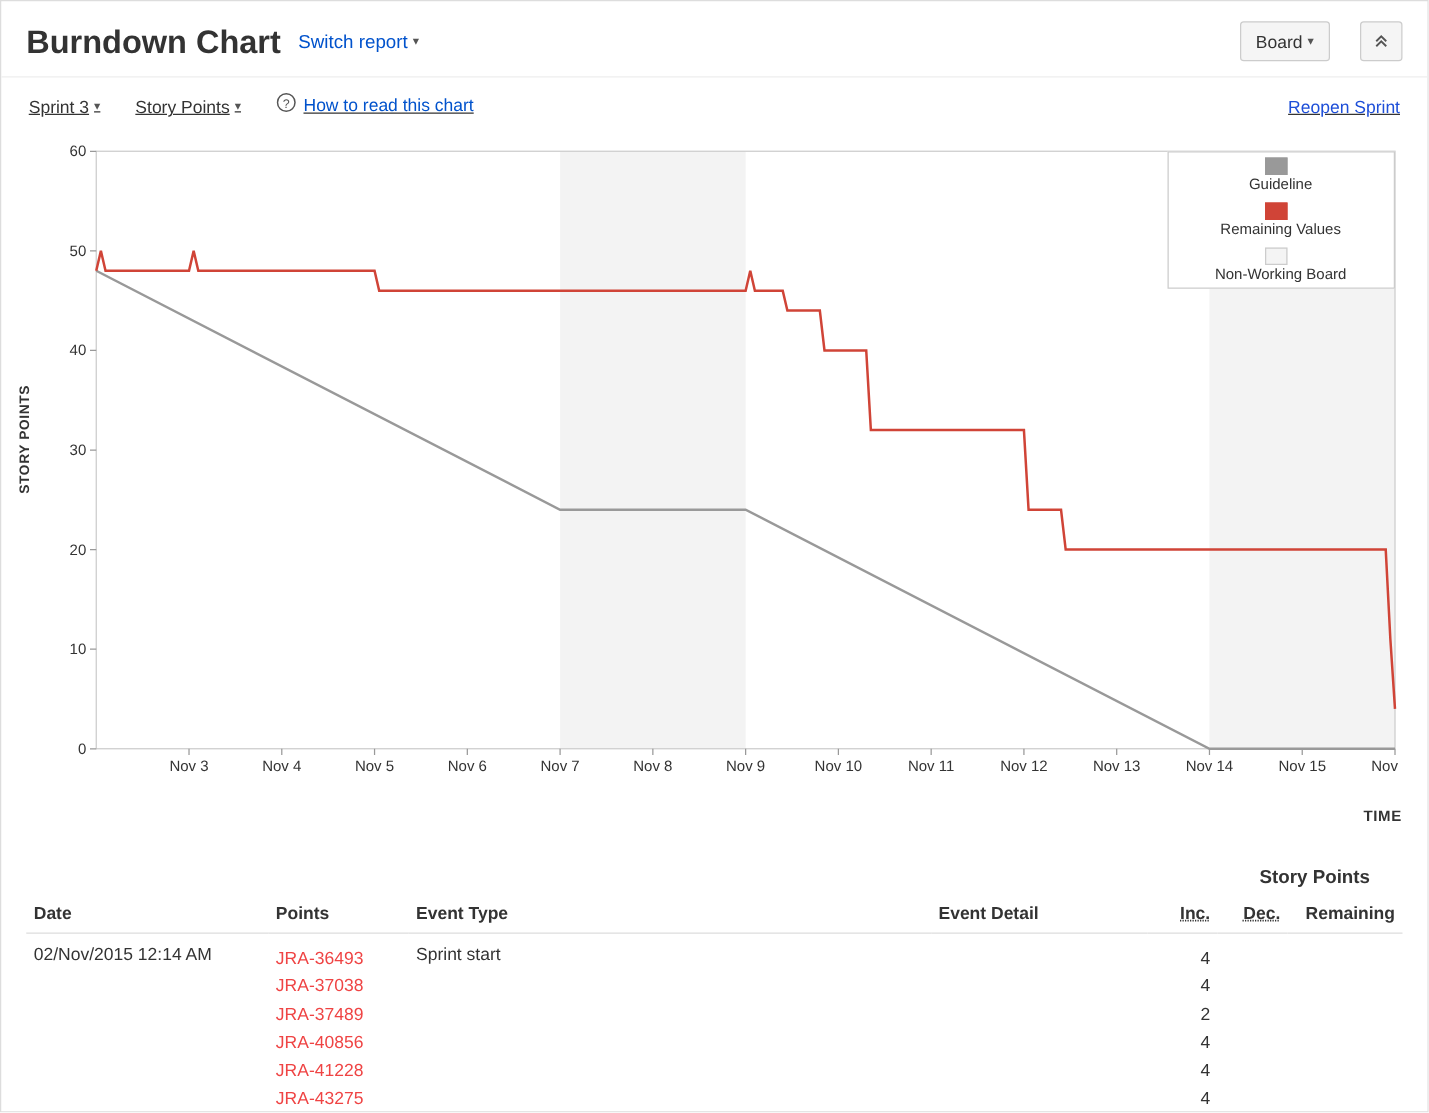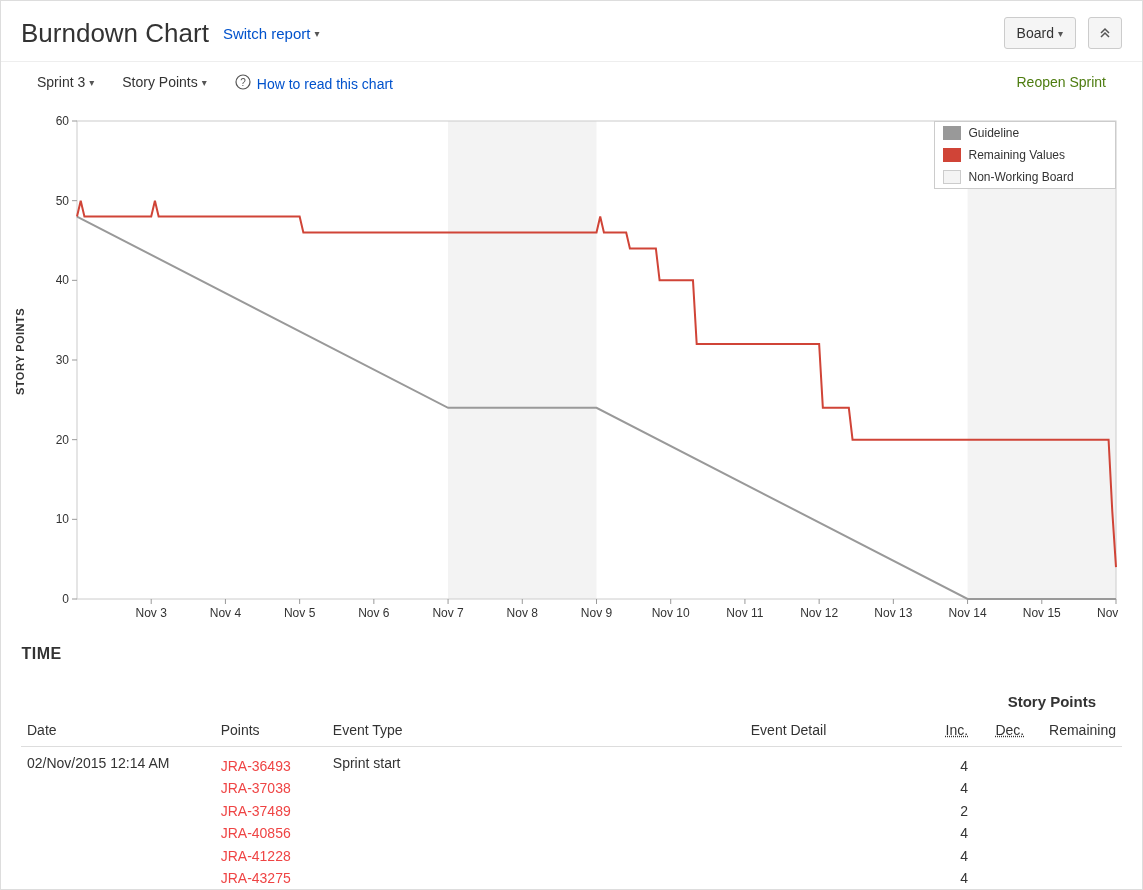--- a/index.html
+++ b/index.html
@@ -1,40 +1,40 @@
 <!DOCTYPE html>
 <html><head>
 <meta charset="utf-8">
 <style>
   html, body { margin:0; padding:0; font-family: -apple-system, BlinkMacSystemFont, "Segoe UI", Arial, sans-serif; color:#333; background:#fff; }
   .frame { width:1143px; height:890px; border:1px solid #ddd; box-sizing:border-box; position:relative; overflow:hidden; }
   .header { display:flex; align-items:center; padding:16px 20px 12px 20px; border-bottom:1px solid #eee; }
-  .title { font-size:26px; font-weight:400; color:#333; margin-right:14px; }
+  .title { font-size:26px; font-weight:700; color:#333; margin-right:14px; }
   .switch { color:#0052cc; font-size:15px; cursor:pointer; display:inline-flex; align-items:center;text-align:right; }
-  .hdr-right { margin-left:auto; display:flex; gap:12px; }
+  .hdr-right { margin-left:auto; display:flex; gap:24px; }
   .btn { background:#f5f5f5; border:1px solid #ccc; border-radius:3px; padding:6px 12px; font-size:14px; cursor:pointer; display:inline-flex; align-items:center; color:#333;}
   .iconbtn { background:#f5f5f5; border:1px solid #ccc; border-radius:3px; width:32px; height:30px; display:flex; align-items:center; justify-content:center; cursor:pointer; color:#555;}
-  .subbar { display:flex; align-items:flex-start; padding:12px 36px; font-size:14px; }
+  .subbar { display:flex; align-items:flex-end; padding:12px 22px; font-size:14px;text-decoration:underline; }
   .dd { color:#333; cursor:pointer; margin-right:28px; display:inline-flex; align-items:center;}
   .helplink { color:#0052cc; cursor:pointer; display:inline-flex; align-items:center;}
   .helplink .qicon { color:#555; margin-right:6px; }
-  .reopen { margin-left:auto; color:#4d7c0f; cursor:pointer; }
+  .reopen { margin-left:auto; color:#1d4ed8; cursor:pointer; }
   .caret { margin-left:4px; font-size:10px; color:#555;}
   .chart-wrap { padding:10px 14px 0 14px; }
   .chart { width:1100px; height:560px; position:relative; margin:0 auto; }
   .legend-box { position:absolute; right:6px; top:6px; width:180px; border:1px solid #ccc; background:#fff; font-size:12px; z-index:5; }
-  .legend-row { display:flex; align-items:center; padding:4px 8px; }
+  .legend-row { display:flex; align-items:center; padding:4px 24px;flex-direction:column; }
   .legend-sw { width:16px; height:12px; margin-right:8px; border:1px solid #999; }
   .legend-chk { margin-right:8px; }
   .axis-label-y { position:absolute; left:-2px; top:50%; transform:translateY(-50%) rotate(-90deg); transform-origin:left center; font-size:11px; font-weight:600; color:#333; letter-spacing:0.5px;}
-  .axis-label-x { text-align:left; font-size:16px; font-weight:600; color:#333; margin-top:6px; letter-spacing:0.5px;}
+  .axis-label-x { text-align:right; font-size:12px; font-weight:600; color:#333; margin-top:6px; letter-spacing:0.5px;}
   .table-wrap { padding:0 20px 20px 20px; }
   .sp-header { text-align:right; font-size:15px; font-weight:700; color:#333; margin:18px 0 4px 0; padding-right:26px;}
   table { width:100%; border-collapse:collapse; font-size:14px; }
-  thead th { text-align:left; font-weight:400; padding:8px 6px; border-bottom:1px solid #ddd; font-size:14px;}
+  thead th { text-align:left; font-weight:700; padding:8px 6px; border-bottom:1px solid #ddd; font-size:14px;}
   thead th.r { text-align:right; }
   thead th.u { text-decoration:underline dotted;margin-top:25px; }
   tbody td { padding:8px 6px; vertical-align:top; border-bottom:1px solid #f0f0f0; }
   tbody td.r { text-align:right; }
   .issue-link { color:#ef4444; cursor:pointer; display:block; line-height:1.6;}
   .inc-val { display:block; line-height:1.6; text-align:right;}
   svg text { font-family: -apple-system, BlinkMacSystemFont, "Segoe UI", Arial, sans-serif; }
 </style>
 </head>
 <body>

